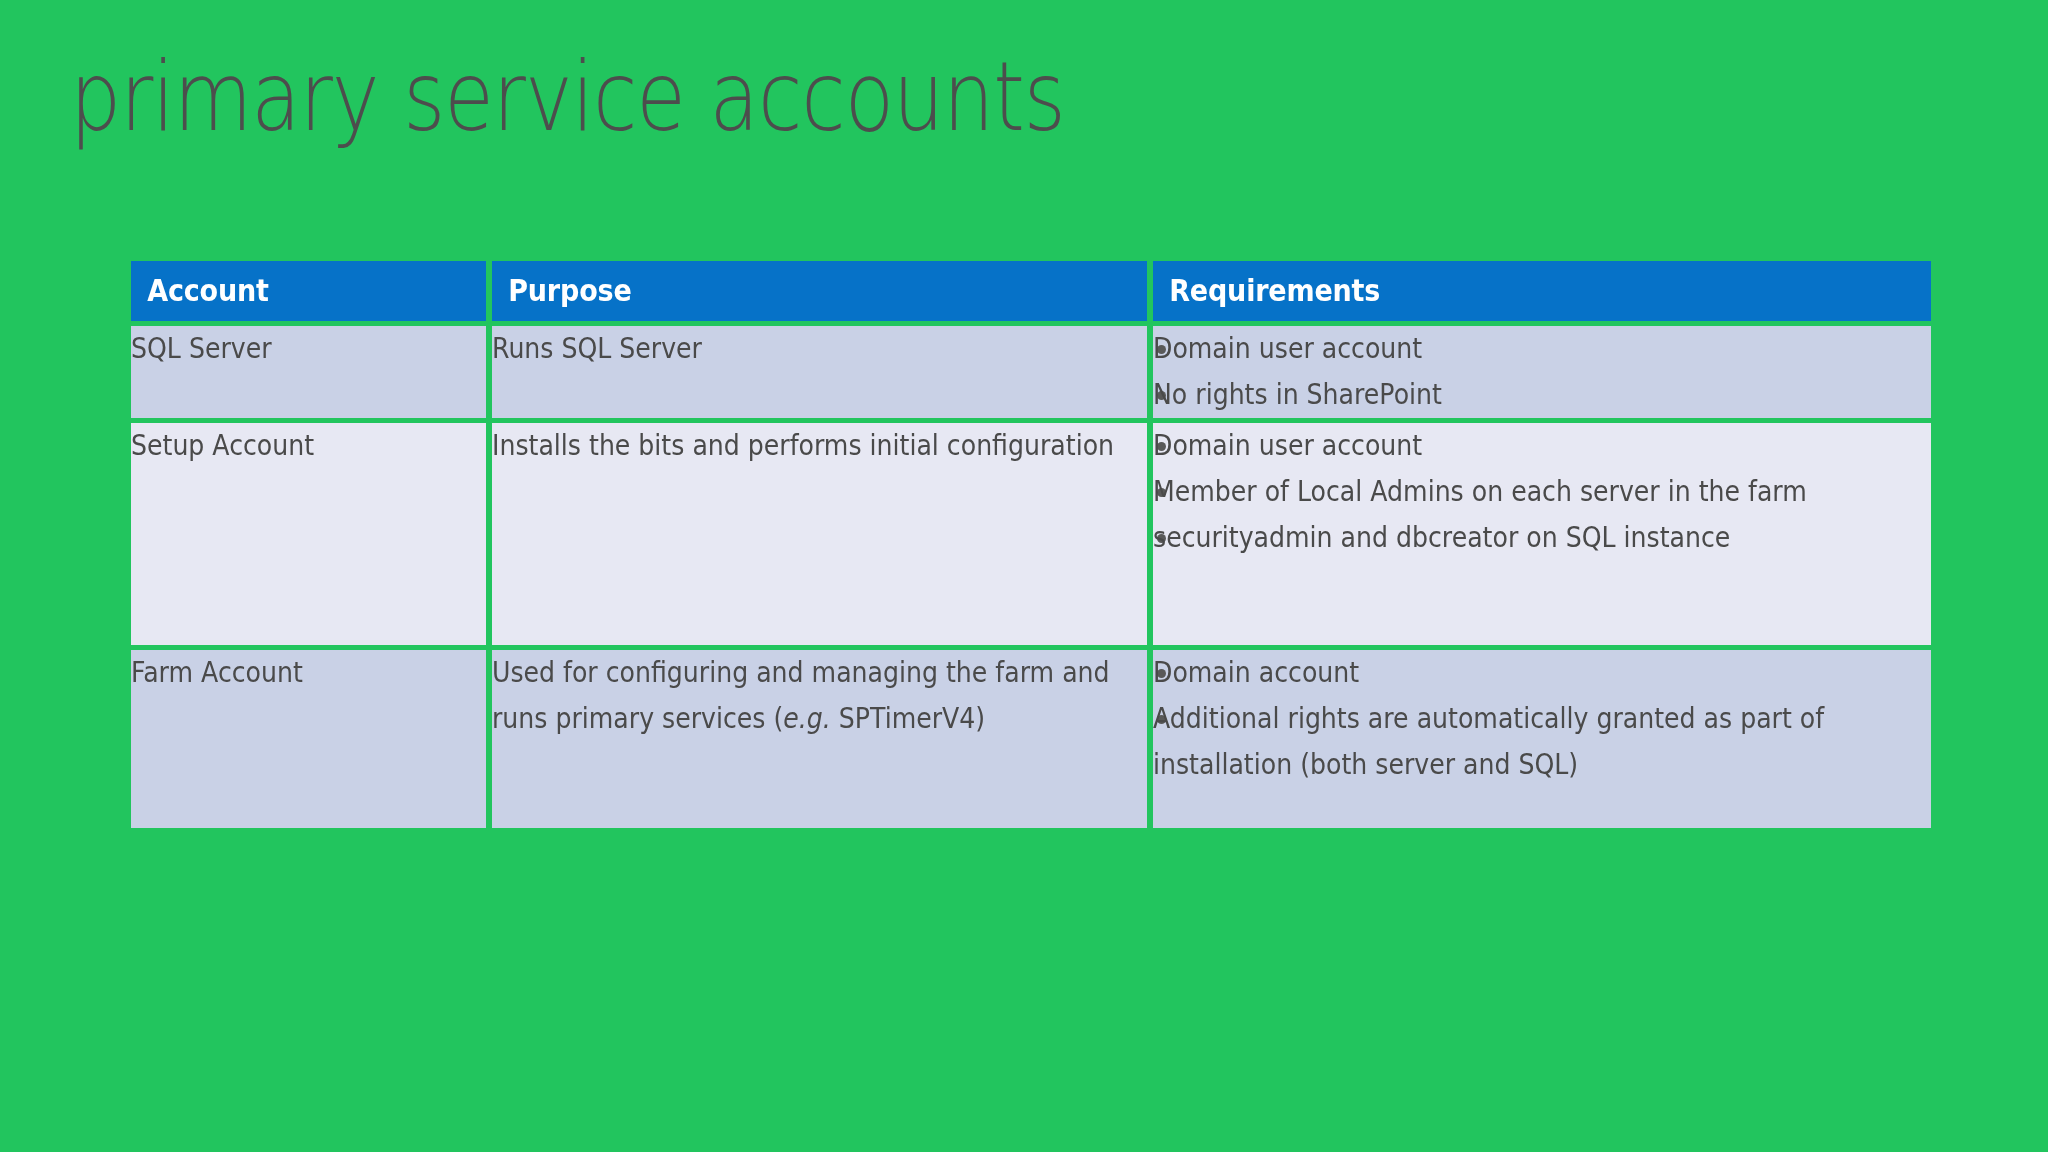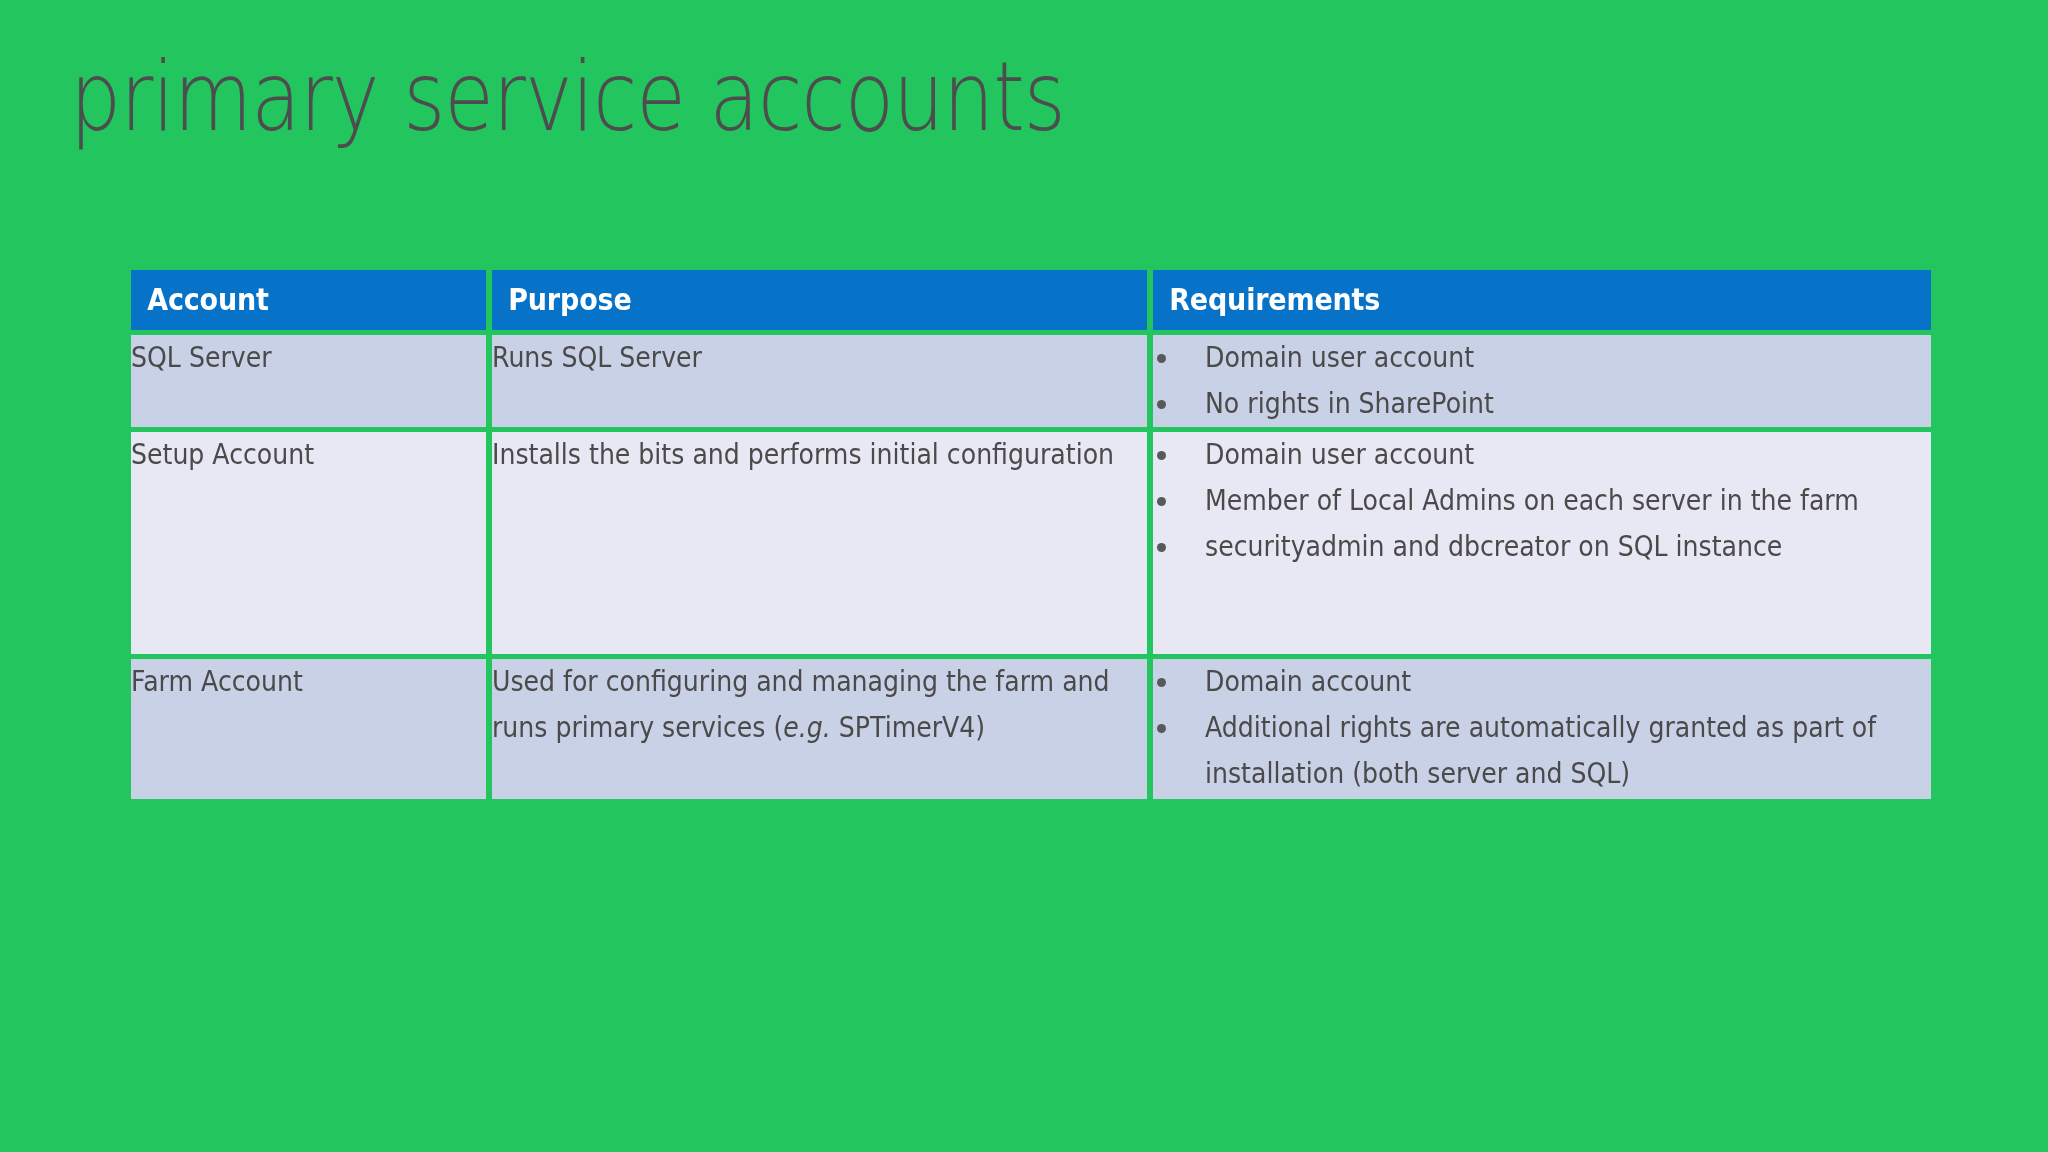--- a/index.html
+++ b/index.html
@@ -36,21 +36,21 @@
     color: #4d4d4d;
     white-space: nowrap;
     transform: scaleX(0.84);
     transform-origin: left center;
   }
 
   
   .table-wrap {
     position: absolute;
     left: 125px;
-    top: 265px;
+    top: 256px;
     width: 1806px;
   }
 
   .acct-table {
     width: 100%;
     border-collapse: separate;
     border-spacing: 6px 5px;
     table-layout: fixed;
   }
   .acct-table td,
@@ -99,31 +99,30 @@
     display: block;
     transform: scaleX(0.9);
     transform-origin: left top;
     width: 111%;
   }
   .cell-text em { font-style: italic; }
 
   
   .row-h1 .body-cell { height: 84px; }
   .row-h2 .body-cell { height: 222px; }
-  .row-h3 .body-cell { height: 140px; }
+  .row-h3 .body-cell { height: 178px; }
 
   
   ul.req-list {
     margin: 0;
     padding: 0;
     list-style: none;
   }
   ul.req-list li {
     position: relative;
-    padding-left: 52px;
     margin: 0 0 0 0;
     font-size: 28px;
     line-height: 46px;
     color: #4a4a4a;
   }
   ul.req-list li .bullet-dot {
     position: absolute;
     left: 4px;
     top: 19px;
     width: 9px;

